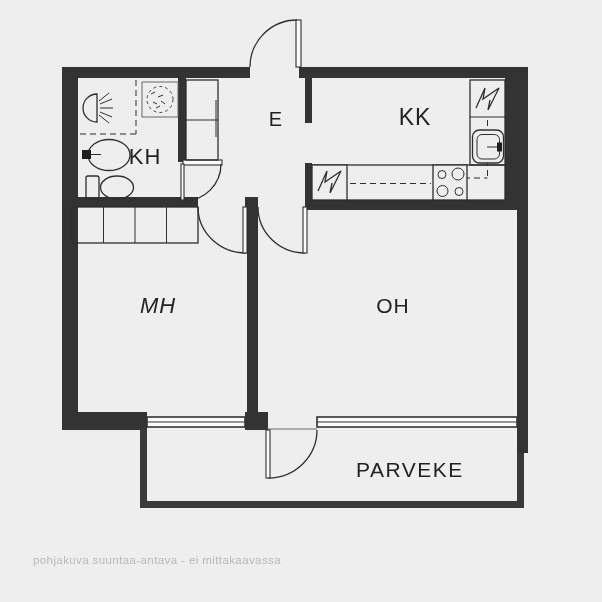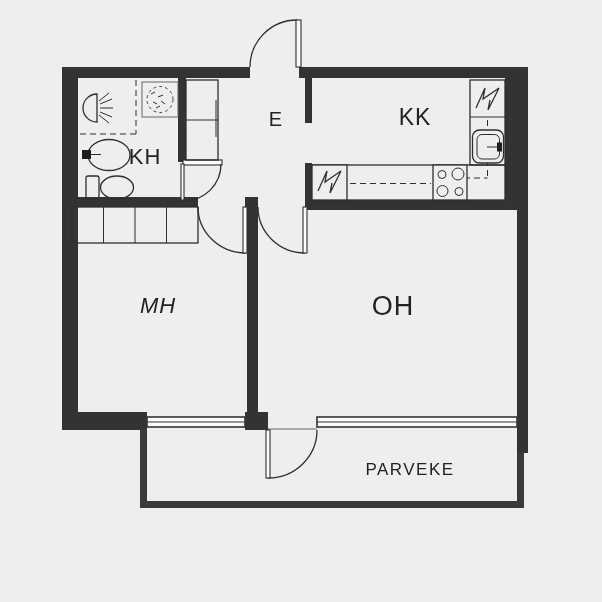--- a/index.html
+++ b/index.html
@@ -28,22 +28,22 @@
   .mask{fill:var(--background);}
   .dark{fill:#1e1e1e;stroke:none;}
   .room-label{
     position:absolute;transform:translate(-50%,-50%);
     color:var(--label);white-space:nowrap;letter-spacing:1px;
   }
   .lbl-kh{left:145px;top:157px;font-size:22px;text-align:center;}
   .lbl-e{left:276px;top:119px;font-size:20px;}
   .lbl-kk{left:415px;top:117px;font-size:23px;}
   .lbl-mh{left:158px;top:306px;font-size:22px;font-style:italic;}
-  .lbl-oh{left:393px;top:306px;font-size:27px;}
-  .lbl-parveke{left:410px;top:470px;font-size:17px;letter-spacing:1.5px;}
+  .lbl-oh{left:393px;top:306px;font-size:21px;}
+  .lbl-parveke{left:410px;top:470px;font-size:21px;letter-spacing:1.5px;}
   .footnote{
     position:absolute;left:33px;top:554px;font-size:11.5px;
     color:var(--footnote);letter-spacing:0.4px;
   }
 </style>
 </head>
 <body>
 
 <div class="canvas">
 
@@ -212,13 +212,14 @@
     </g>
   </svg>
 
   <div class="room-label lbl-kh">KH</div>
   <div class="room-label lbl-e">E</div>
   <div class="room-label lbl-kk">KK</div>
   <div class="room-label lbl-mh">MH</div>
   <div class="room-label lbl-oh">OH</div>
   <div class="room-label lbl-parveke">PARVEKE</div>
 
+  <div class="footnote">pohjakuva suuntaa-antava - ei mittakaavassa</div>
 </div>
 
 </body></html>

